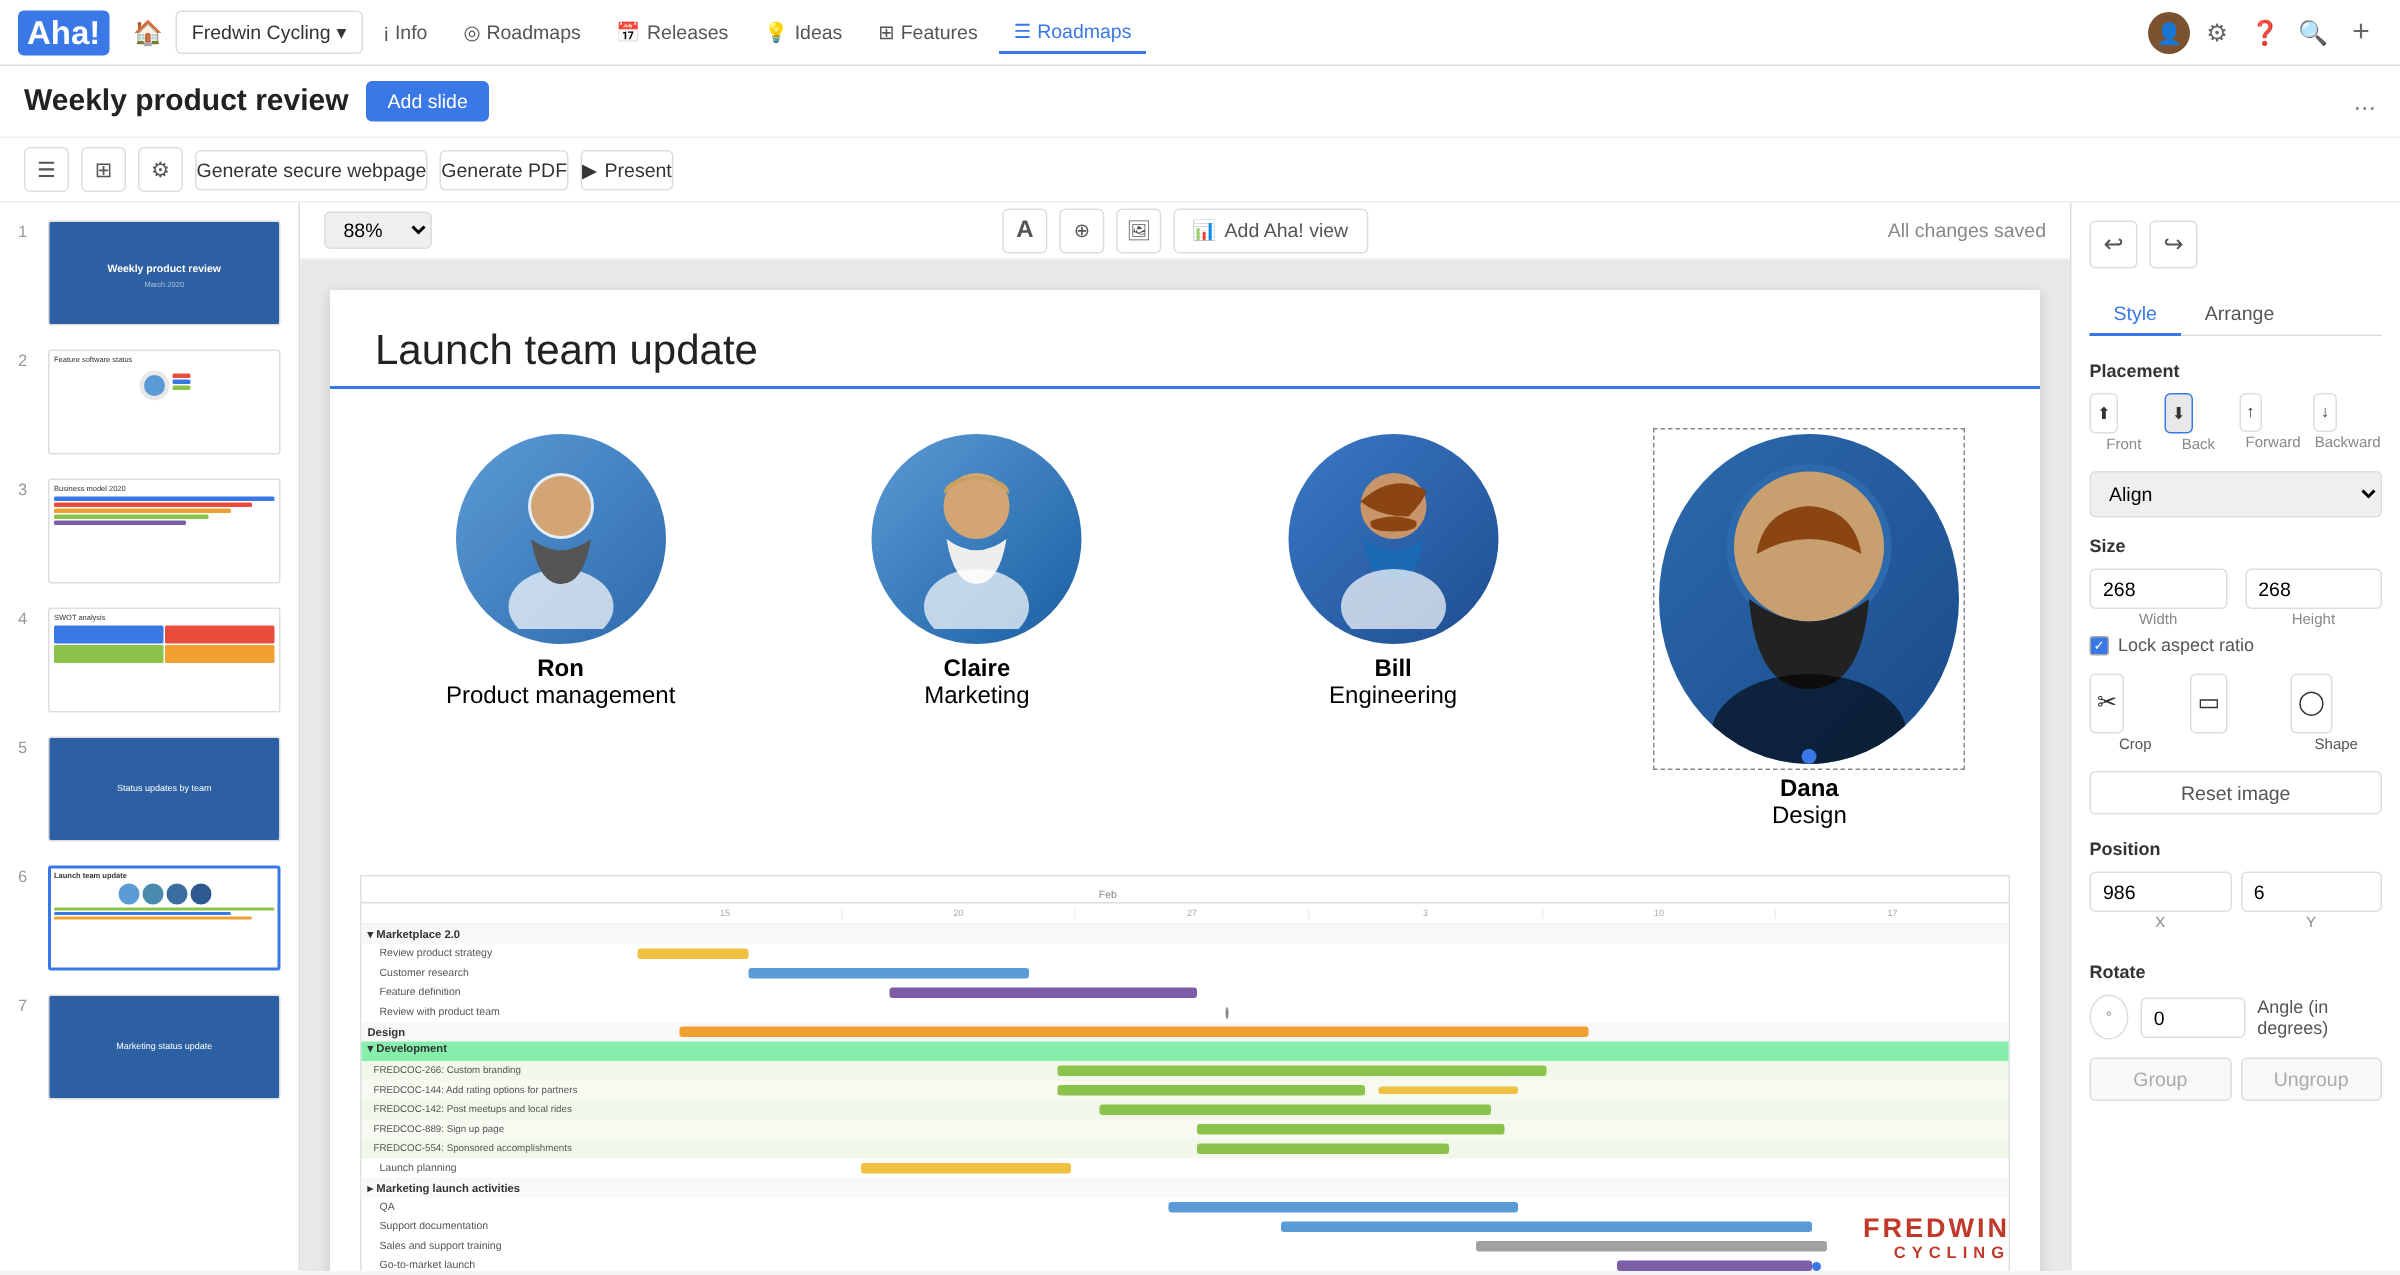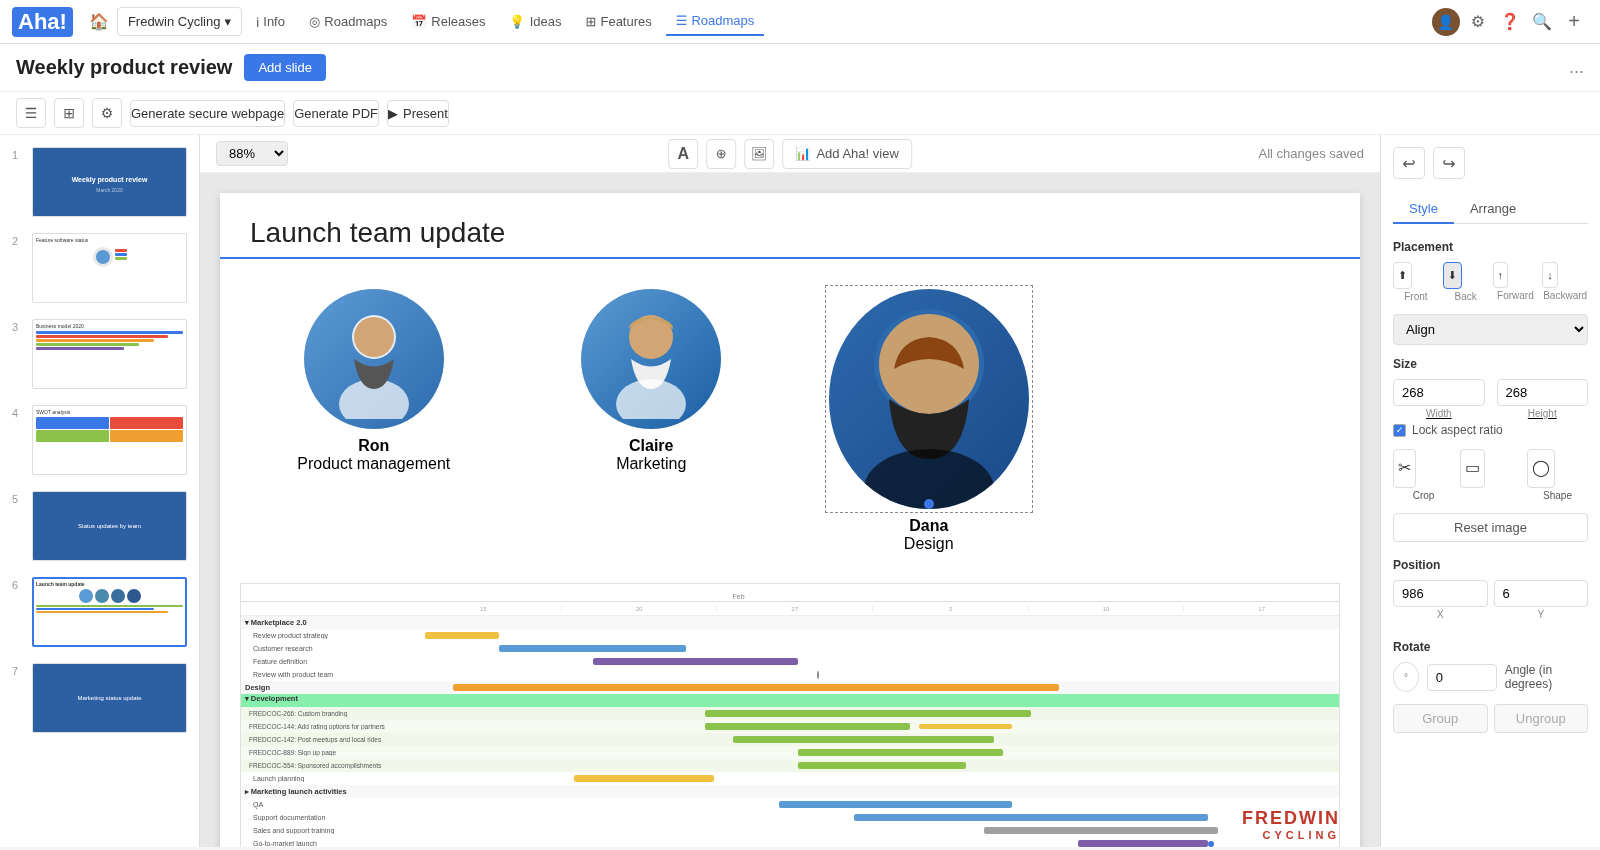--- a/index.html
+++ b/index.html
@@ -104,21 +104,21 @@
     .section-label { font-size: 12px; font-weight: 600; color: #333; margin-bottom: 8px; }
     .placement-btns { display: grid; grid-template-columns: repeat(4, 1fr); gap: 4px; margin-bottom: 12px; }
     .placement-btn { padding: 6px 4px; border: 1px solid #ddd; border-radius: 4px; cursor: pointer; font-size: 11px; text-align: center; background: #fff; color: #333; }
     .placement-btn-label { font-size: 10px; text-align: center; color: #888; margin-top: 2px; }
 
     .align-select {
       width: 100%; padding: 6px 8px; border: 1px solid #ddd; border-radius: 4px;
       font-size: 13px; margin-bottom: 12px; cursor: pointer;
     }
 
-    .size-row { display: flex; gap: 12px; margin-bottom: 4px; text-decoration: underline; }
+    .size-row { display: flex; gap: 12px; margin-bottom: 4px; }
     .size-input-group { flex: 1; }
     .size-input { width: 100%; padding: 5px 8px; border: 1px solid #ddd; border-radius: 4px; font-size: 13px; }
     .size-input-label { font-size: 10px; color: #888; text-align: center; margin-top: 2px; }
 
     .lock-row { display: flex; align-items: center; gap: 6px; margin-bottom: 12px; font-size: 12px; color: #555; }
     .checkbox { width: 13px; height: 13px; border: 1px solid #aaa; border-radius: 2px; background: #3b78e7; display: inline-flex; align-items: center; justify-content: center; color: #fff; font-size: 9px; }
 
     .image-tools { display: grid; grid-template-columns: repeat(3, 1fr); gap: 6px; margin-bottom: 12px; }
     .image-tool-btn { padding: 8px 4px; border: 1px solid #ddd; border-radius: 4px; cursor: pointer; font-size: 11px; text-align: center; background: #fff; color: #333; }
     .image-tool-icon { font-size: 16px; margin-bottom: 2px; }
@@ -360,20 +360,35 @@
                 <path d="M30 60 Q50 75 70 60 Q65 90 50 90 Q35 90 30 60z" fill="#eee"></path>
                 <ellipse cx="50" cy="105" rx="35" ry="25" fill="rgba(255,255,255,0.7)"></ellipse>
               </svg>
             </div>
             <div>
               <div class="member-name">Claire</div>
               <div class="member-dept">Marketing</div>
             </div>
           </div>
 
+          <div class="team-member">
+            <div class="avatar-circle avatar-bill">
+              <svg width="100" height="120" viewBox="0 0 100 120">
+                <circle cx="50" cy="38" r="22" fill="#c8956a"></circle>
+                <path d="M28 35 Q40 45 60 45 Q70 35 72 28 Q50 15 28 35z" fill="#8B4513"></path>
+                <path d="M35 48 Q50 42 65 48 Q68 55 50 55 Q32 55 35 48z" fill="#8B4513"></path>
+                <path d="M30 60 Q50 75 70 60 Q65 90 50 90 Q35 90 30 60z" fill="#1a6ab5"></path>
+                <ellipse cx="50" cy="105" rx="35" ry="25" fill="rgba(255,255,255,0.7)"></ellipse>
+              </svg>
+            </div>
+            <div>
+              <div class="member-name">Bill</div>
+              <div class="member-dept">Engineering</div>
+            </div>
+          </div>
 
           <div class="team-member">
             <div class="selected-box">
               <div class="avatar-circle avatar-dana" style="width:200px; height:220px; border-radius:50%; position:relative;">
                 <svg width="180" height="220" viewBox="0 0 180 220">
                   <circle cx="90" cy="75" r="55" fill="#2d6aad"></circle>
                   <circle cx="90" cy="75" r="50" fill="#c8a070"></circle>
                   <path d="M55 80 Q90 60 125 80 Q120 50 90 48 Q60 50 55 80z" fill="#8B4513"></path>
                   <path d="M50 110 Q90 140 130 110 Q125 170 90 170 Q55 170 50 110z" fill="#222"></path>
                   <ellipse cx="90" cy="200" rx="65" ry="40" fill="rgba(0,0,0,0.6)"></ellipse>

